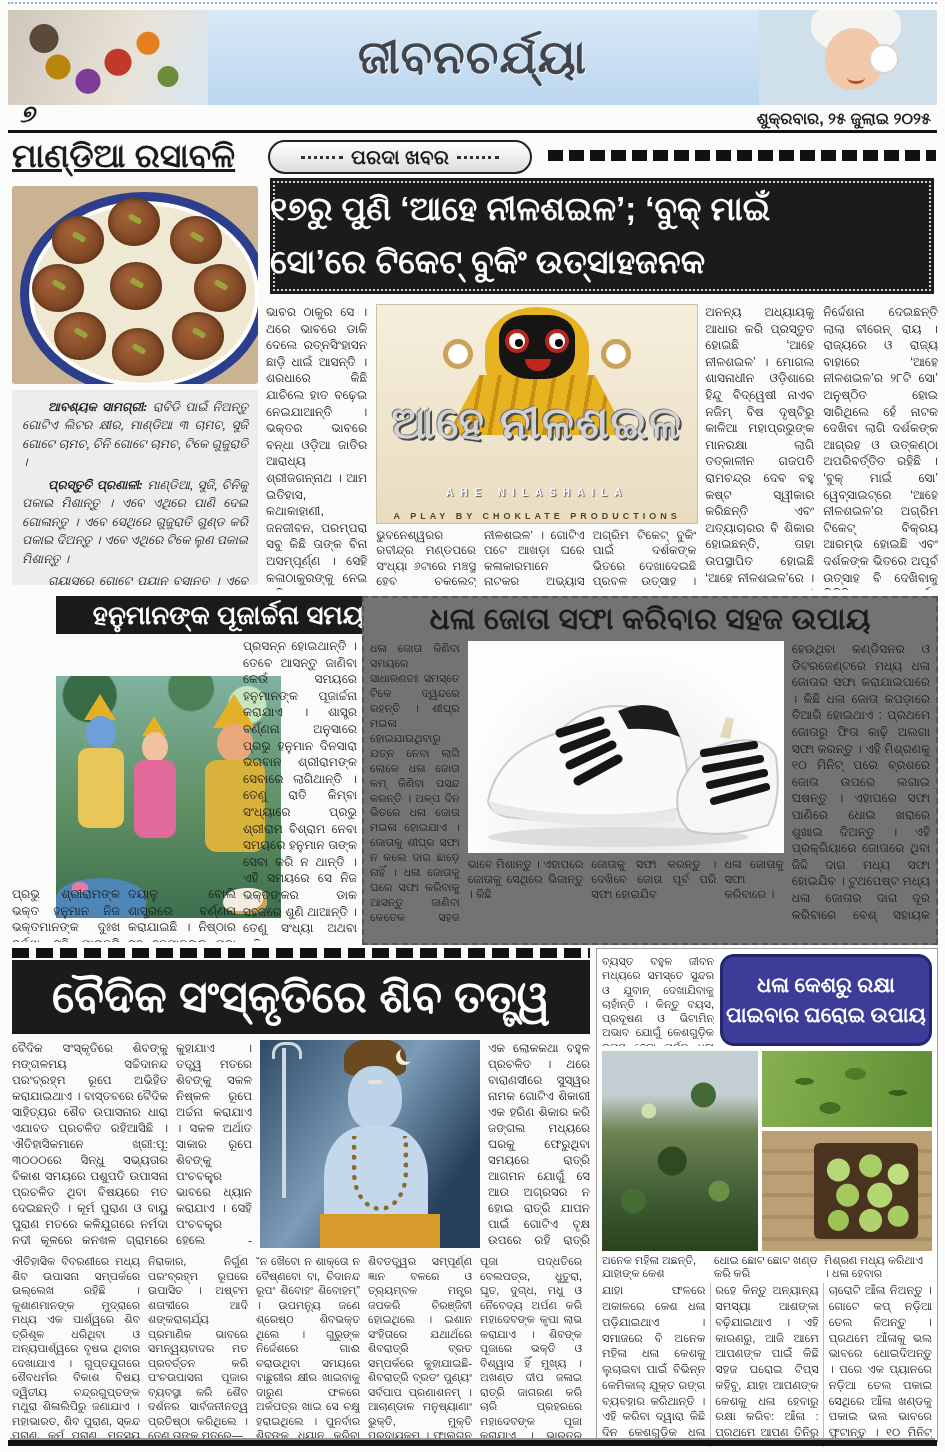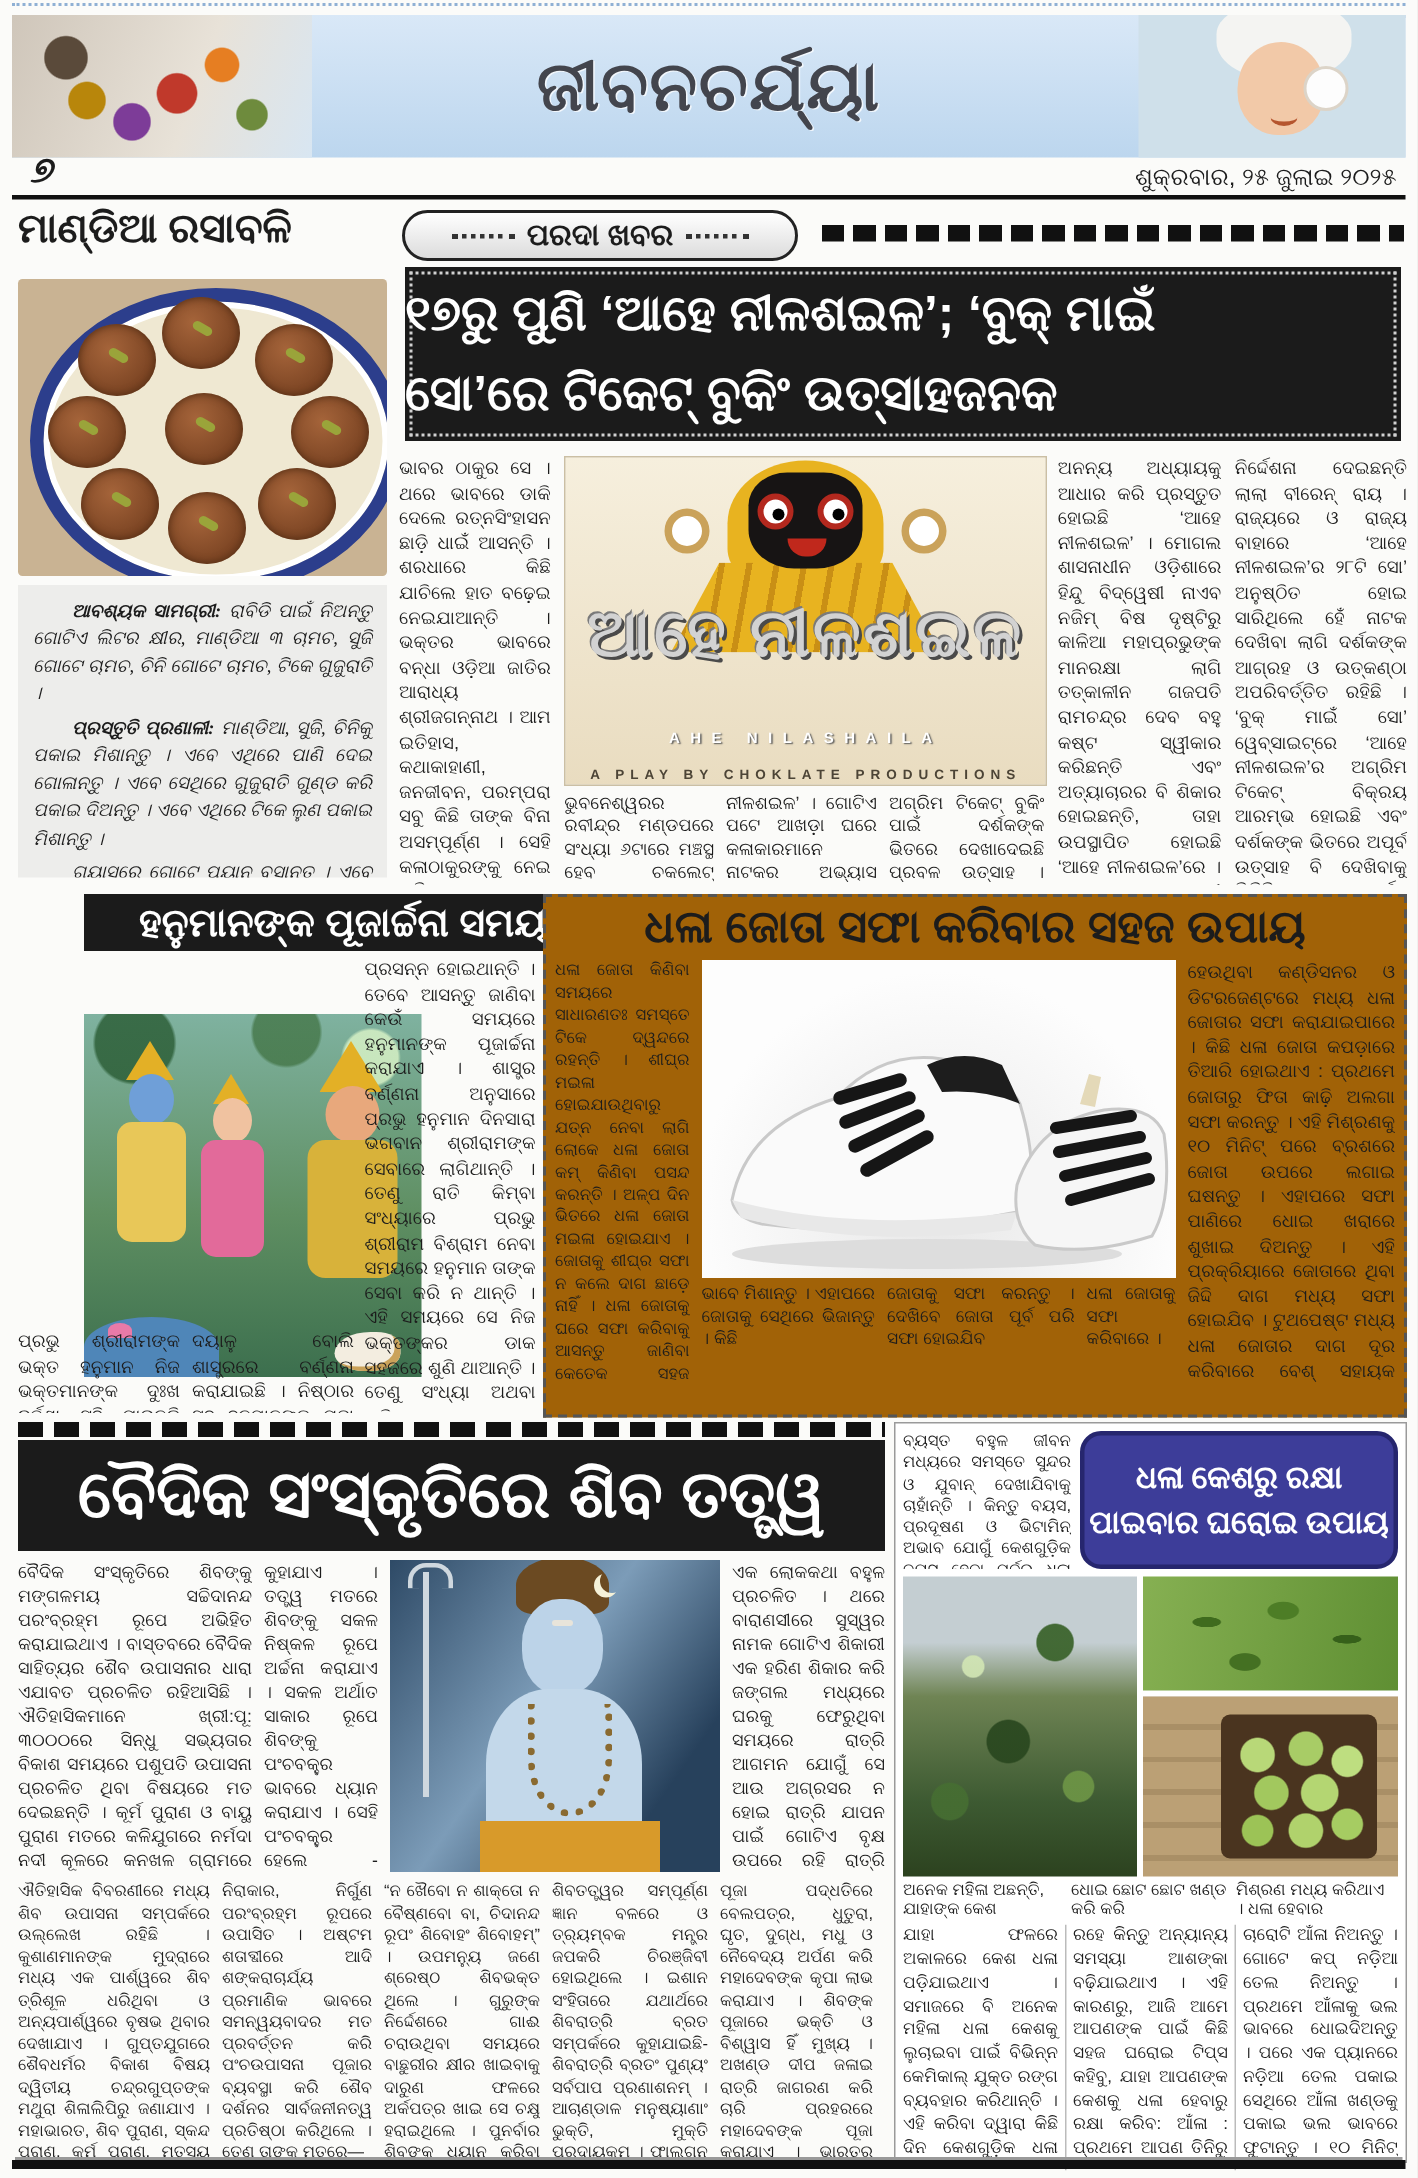--- a/index.html
+++ b/index.html
@@ -22,25 +22,25 @@
       radial-gradient(circle at 25% 60%,#b8860b 0 12px,transparent 13px),
       radial-gradient(circle at 80% 70%,#6e8b3d 0 10px,transparent 11px),
       linear-gradient(110deg,#cfc6ba,#e8e2d8 60%,#d8e6f2);}
   .banner-img-right{right:0;top:0;width:178px;height:95px;background:#cfe0ea;overflow:hidden;}
   .towel{position:absolute;left:52px;top:-8px;width:90px;height:52px;background:#f4f4f2;border-radius:40% 40% 50% 50%;}
   .face{position:absolute;left:66px;top:18px;width:58px;height:62px;background:#f2c9a8;border-radius:50% 50% 46% 46%;}
   .smile{position:absolute;left:88px;top:62px;width:18px;height:9px;border-bottom:3px solid #b5552e;border-radius:0 0 50% 50%;}
   .cream-jar{position:absolute;left:110px;top:34px;width:26px;height:26px;background:#fdfdfd;border:2px solid #dcd4c8;border-radius:50%;}
   .dateline{left:8px;top:106px;width:929px;height:22px;display:flex;justify-content:space-between;align-items:flex-end;}
   .page-no{font-family:"Liberation Serif",serif;font-style:italic;font-weight:bold;font-size:24px;margin-left:12px;}
-  .date-txt{font-weight:normal;font-size:16px;margin-right:6px;}
+  .date-txt{font-weight:bold;font-size:16px;margin-right:6px;}
   .rule-black{left:8px;top:130px;width:929px;height:3px;background:#111;}
 
   
-  .recipe-title{font-size:27px;font-weight:bold;line-height:1.1;}
+  .recipe-title{font-size:33px;font-weight:bold;line-height:1.1;text-decoration:underline;}
   .recipe-photo{background:#c9b393;border-radius:3px;overflow:hidden;}
   .plate{position:absolute;left:8px;top:6px;width:230px;height:186px;border-radius:50%;
          background:#efe8d2;border:9px solid #2c3e8c;box-shadow:inset 0 0 0 4px #fff;}
   .donut{position:absolute;width:52px;height:48px;border-radius:50%;
          background:radial-gradient(circle at 40% 35%,#a5643a,#7b4423 70%);box-shadow:inset 0 0 6px #4e2a12;}
   .donut::after{content:"";position:absolute;left:20px;top:18px;width:14px;height:6px;background:#9aa43a;border-radius:3px;transform:rotate(30deg);}
   .recipe-text{background:#ededeb;font-family:"Liberation Serif",serif;font-style:italic;
                font-size:12.3px;line-height:1.5;padding:8px 10px;}
   .recipe-text b{font-style:italic;}
   .recipe-text p{margin:0 0 4px 0;text-indent:26px;}
@@ -94,21 +94,21 @@
   .h-sita .body{position:absolute;left:4px;top:32px;width:42px;height:78px;background:#e26a9a;border-radius:10px;}
   .h-hanu{position:absolute;right:10px;top:40px;width:74px;height:140px;}
   .h-hanu .crown{position:absolute;left:16px;top:-22px;width:42px;height:34px;background:#e3b026;clip-path:polygon(50% 0,100% 100%,0 100%);}
   .h-hanu .head{position:absolute;left:20px;top:8px;width:36px;height:38px;background:#e8a87c;border-radius:50%;}
   .h-hanu .body{position:absolute;left:8px;top:44px;width:60px;height:92px;background:#d8b23a;border-radius:12px;}
   .h-pond{position:absolute;left:0;bottom:0;width:90px;height:40px;background:#4f86b8;border-radius:50% 50% 0 0;}
   .h-lotus{position:absolute;left:16px;bottom:26px;width:16px;height:10px;background:#e87aa8;border-radius:50% 50% 0 0;}
   .h-conch{position:absolute;right:14px;bottom:4px;width:44px;height:26px;background:#f3ede0;border-radius:60% 40% 50% 50%;box-shadow:inset -4px -3px 0 #caa25a;}
 
   
-  .shoes-box{border:2px dashed #555;box-sizing:border-box;background:#a16207;}
+  .shoes-box{border:2px dashed #555;box-sizing:border-box;background:#737373;}
   .shoes-title{text-align:center;font-size:30px;font-weight:bold;padding-top:4px;}
   .shoes-flex{display:flex;gap:8px;padding:4px 6px;}
   .shoes-img{background:radial-gradient(circle at 50% 80%,#e8e8e8,#fdfdfd 70%);position:relative;overflow:hidden;}
 
   
   .dashrule{background:repeating-linear-gradient(90deg,#111 0 17px,transparent 17px 24px);}
   .shiva-img{background:linear-gradient(125deg,#2e4a66,#7c9cb8 45%,#27415c 80%);position:relative;overflow:hidden;}
   .s-trident{position:absolute;left:22px;top:8px;width:4px;height:150px;background:#cfd8df;}
   .s-trident::before{content:"";position:absolute;left:-10px;top:-6px;width:24px;height:14px;
       border:3px solid #cfd8df;border-bottom:none;border-radius:12px 12px 0 0;}

